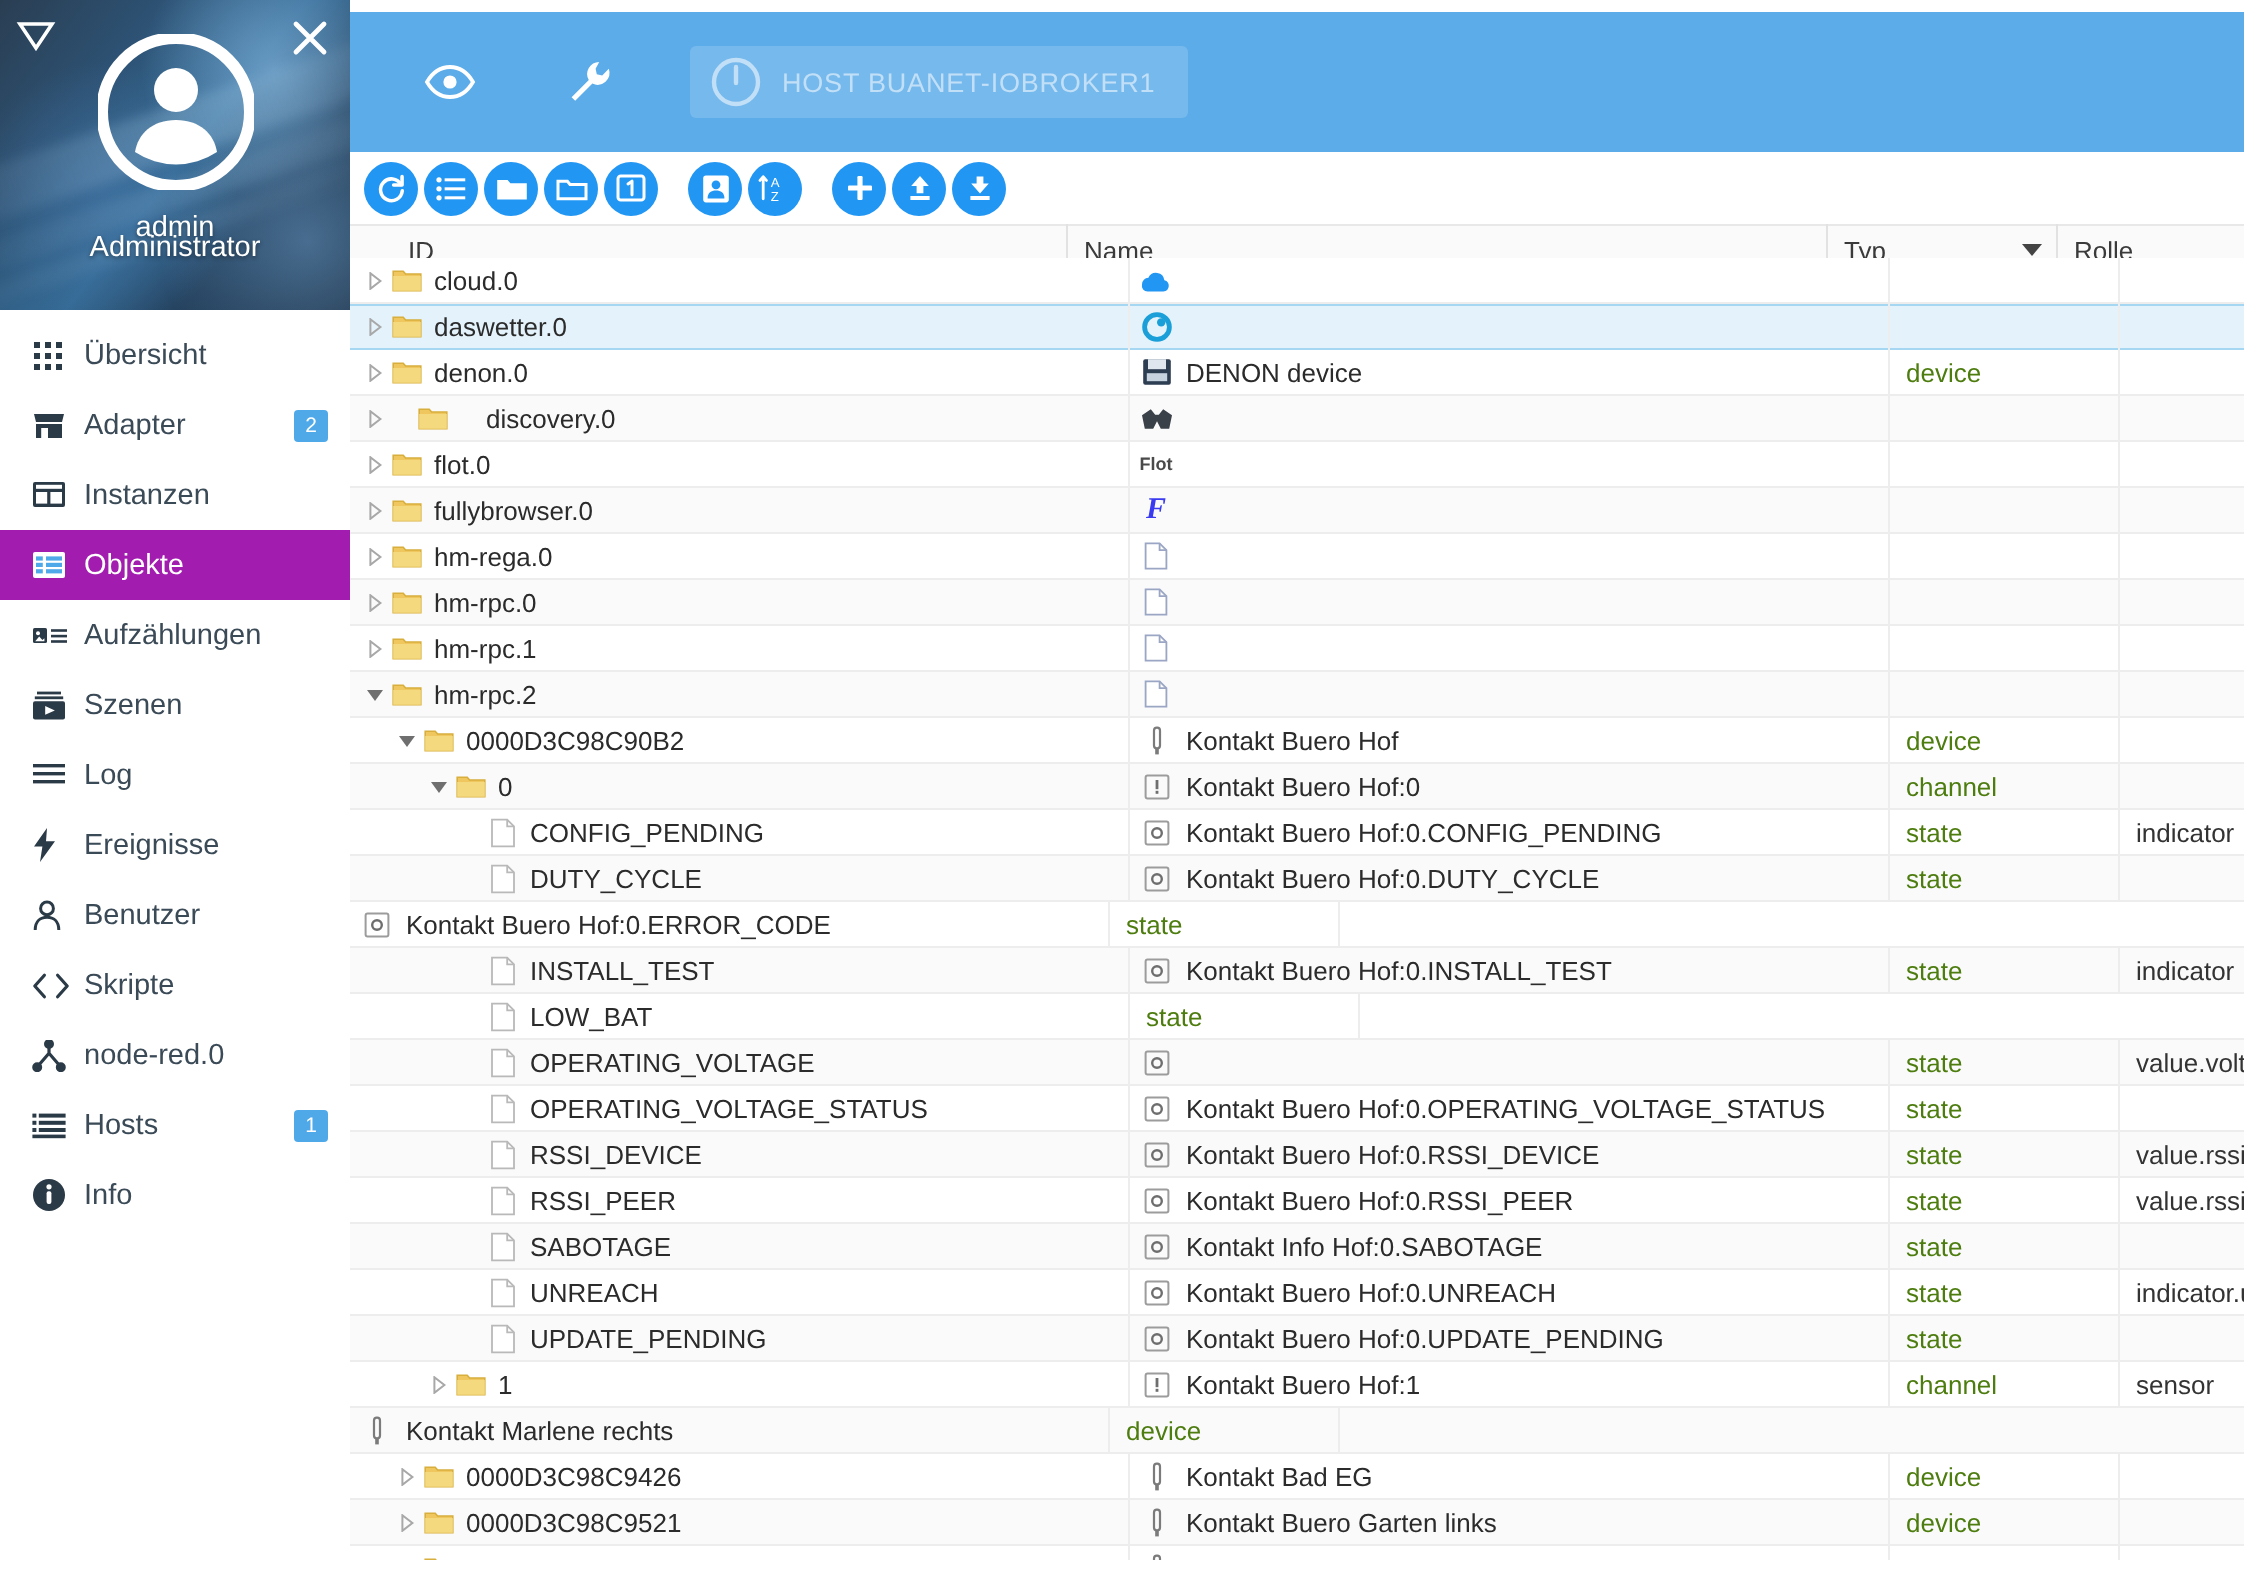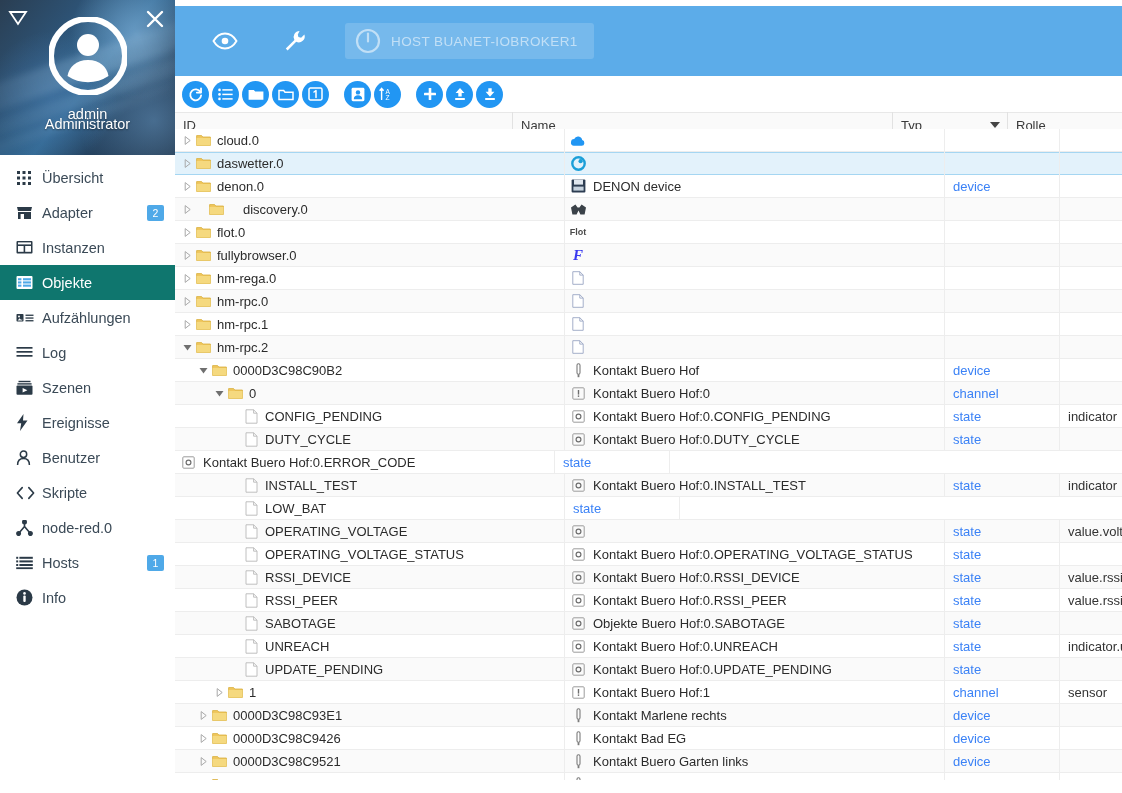--- a/index.html
+++ b/index.html
@@ -79,21 +79,21 @@
   #nav { padding-top: 5px; }
   .nav-item {
     position: relative;
     height: 35px;
     display: flex; align-items: center;
     padding-left: 16px;
     cursor: pointer;
     color: #3b4a57;
     font-size: 14.5px;
   }
-  .nav-item.active { background: #0f766e; color: #ffffff; }
+  .nav-item.active { background: #a21caf; color: #ffffff; }
   .nav-ico {
     width: 26px; height: 20px;
     display: flex; align-items: center; justify-content: flex-start;
     flex: 0 0 26px;
     color: #2b3a47;
   }
   .nav-item.active .nav-ico { color: #ffffff; }
   .nav-label { white-space: nowrap; }
   .nav-badge {
     position: absolute; right: 11px; top: 50%;
@@ -179,21 +179,21 @@
     color: #3a3a3a;
   }
   .hcell {
     height: 26px;
     display: flex; align-items: center;
     padding-left: 8px;
     border-right: 1px solid #e2e2e2;
     position: relative;
     cursor: pointer;
   }
-  .hcell.c-id   { width: 338px; }
+  .hcell.c-id   { width: 338px; margin-left: 21px; }
   .hcell.c-name { width: 380px; }
   .hcell.c-typ  { width: 115px; }
   .hcell.c-rol  { width: 62px; border-right: none; }
   .hcell .filter-caret {
     position: absolute; right: 7px; top: 50%;
     transform: translateY(-50%);
     width: 0; height: 0;
     border-left: 5px solid transparent;
     border-right: 5px solid transparent;
     border-top: 6px solid #444;
@@ -219,21 +219,21 @@
     border-top: 1px solid #a5d6f2;
     border-bottom: 1px solid #a5d6f2;
   }
   .cell {
     height: 23px; display: flex; align-items: center;
     overflow: hidden; white-space: nowrap;
     border-right: 1px solid #ededed;
   }
   .cell.c-id   { width: 390px; }
   .cell.c-name { width: 380px; padding-left: 2px; }
-  .cell.c-typ  { width: 115px; padding-left: 8px; color: #3b82f6; }
+  .cell.c-typ  { width: 115px; padding-left: 8px; color: #4d7c0f; }
   .cell.c-rol  { width: 62px; padding-left: 8px; color: #333; border-right: none; }
 
   .twisty {
     width: 13px; flex: 0 0 13px;
     display: flex; align-items: center; justify-content: center;
     color: #9a9a9a;
   }
   .twisty.none { visibility: hidden; }
   .node-ico {
     width: 19px; flex: 0 0 19px;
@@ -359,39 +359,39 @@
             <rect x="9.5" y="3.6" width="8" height="1.3"></rect>
             <rect x="9.5" y="6.4" width="8" height="1.3"></rect>
             <rect x="9.5" y="9.1" width="8" height="1.3"></rect>
           </svg>
         </span>
         <span class="nav-label">Aufzählungen</span>
       </div>
 
       <div class="nav-item">
         <span class="nav-ico">
-          <svg width="17" height="13" viewBox="0 0 17 13" fill="currentColor">
-            <rect x="0.5" y="1" width="16" height="1.7"></rect>
-            <rect x="0.5" y="5" width="16" height="1.7"></rect>
-            <rect x="0.5" y="9" width="16" height="1.7"></rect>
-          </svg>
-        </span>
-        <span class="nav-label">Log</span>
-      </div>
-
-      <div class="nav-item">
-        <span class="nav-ico">
           <svg width="17" height="16" viewBox="0 0 17 16" fill="currentColor">
             <rect x="2.5" y="0.8" width="12" height="1.4"></rect>
             <rect x="1.4" y="3.2" width="14.2" height="1.4"></rect>
             <rect x="0.5" y="5.6" width="16" height="9.2" rx="1"></rect>
             <path d="M6.6 8 L11.4 10.2 L6.6 12.4 Z" fill="#ffffff"></path>
           </svg>
         </span>
         <span class="nav-label">Szenen</span>
+      </div>
+
+      <div class="nav-item">
+        <span class="nav-ico">
+          <svg width="17" height="13" viewBox="0 0 17 13" fill="currentColor">
+            <rect x="0.5" y="1" width="16" height="1.7"></rect>
+            <rect x="0.5" y="5" width="16" height="1.7"></rect>
+            <rect x="0.5" y="9" width="16" height="1.7"></rect>
+          </svg>
+        </span>
+        <span class="nav-label">Log</span>
       </div>
 
       <div class="nav-item">
         <span class="nav-ico">
           <svg width="13" height="17" viewBox="0 0 13 17" fill="currentColor">
             <path d="M7.5 0 L1 9.2 H5.2 L4 17 L11.5 6.6 H7 Z"></path>
           </svg>
         </span>
         <span class="nav-label">Ereignisse</span>
       </div>
@@ -1084,21 +1084,21 @@
               </span>
               <span class="id-text">SABOTAGE</span>
             </div>
             <div class="cell c-name">
               <span class="name-ico logo">
                 <svg width="13" height="13" viewBox="0 0 13 13">
                   <rect x="0.8" y="0.8" width="11.4" height="11.4" rx="1" fill="none" stroke="#9c9c9c" stroke-width="1"></rect>
                   <circle cx="6.5" cy="6.5" r="2.4" fill="none" stroke="#6e6e6e" stroke-width="1.2"></circle>
                 </svg>
               </span>
-              <span class="name-text">Objekte Buero Hof:0.SABOTAGE</span>
+              <span class="name-text">Kontakt Info Hof:0.SABOTAGE</span>
             </div>
             <div class="cell c-typ">state</div>
             <div class="cell c-rol"></div>
           </div>
           <div class="row">
             <div class="cell c-id" style="padding-left: 54px;">
               <span class="twisty none"></span>
               <span class="node-ico">
                 <svg width="13" height="15" viewBox="0 0 13 15">
                   <path d="M1 0.8 h7.6 l3.4 3.4 v10 h-11 Z" fill="#ffffff" stroke="#b9b9b9" stroke-width="0.9"></path>
@@ -1164,34 +1164,20 @@
                   <rect x="5.8" y="3" width="1.4" height="4.6" fill="#6e6e6e"></rect>
                   <rect x="5.8" y="8.4" width="1.4" height="1.5" fill="#6e6e6e"></rect>
                 </svg>
               </span>
               <span class="name-text">Kontakt Buero Hof:1</span>
             </div>
             <div class="cell c-typ">channel</div>
             <div class="cell c-rol">sensor</div>
           </div>
           <div class="row alt">
-            <div class="cell c-id" style="padding-left: 22px;">
-              <span class="twisty">
-                <svg width="9" height="9" viewBox="0 0 9 9">
-                  <path d="M2.2 0.6 L7.2 4.5 L2.2 8.4 Z" fill="none" stroke="#a8a8a8" stroke-width="1"></path>
-                </svg>
-              </span>
-              <span class="node-ico">
-                <svg width="15" height="13" viewBox="0 0 15 13">
-                  <path d="M0.6 1.6 h5 l1.2 1.4 h7.6 v8.4 h-13.8 Z" fill="#f0c75e" stroke="#d8ae3c" stroke-width="0.8"></path>
-                  <path d="M0.6 4 h13.8 v7.4 h-13.8 Z" fill="#f5d97f"></path>
-                </svg>
-              </span>
-              <span class="id-text">0000D3C98C93E1</span>
-            </div>
             <div class="cell c-name">
               <span class="name-ico logo">
                 <svg width="9" height="15" viewBox="0 0 9 15">
                   <rect x="3" y="0.8" width="3" height="10.4" rx="1.4" fill="none" stroke="#7b7b7b" stroke-width="1.1"></rect>
                   <rect x="3.6" y="11.4" width="1.8" height="2.8" fill="#7b7b7b"></rect>
                 </svg>
               </span>
               <span class="name-text">Kontakt Marlene rechts</span>
             </div>
             <div class="cell c-typ">device</div>

